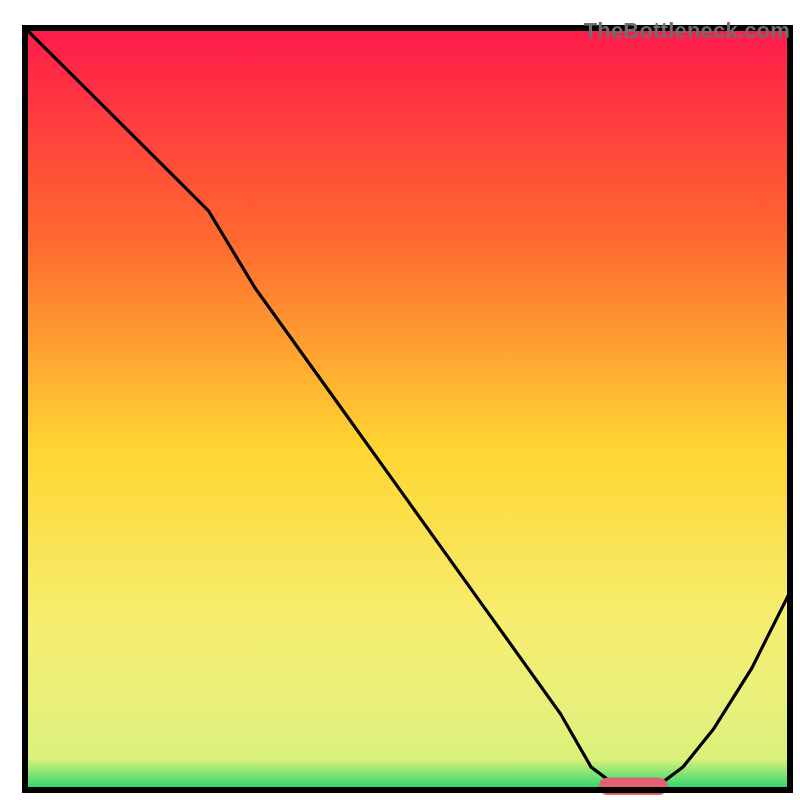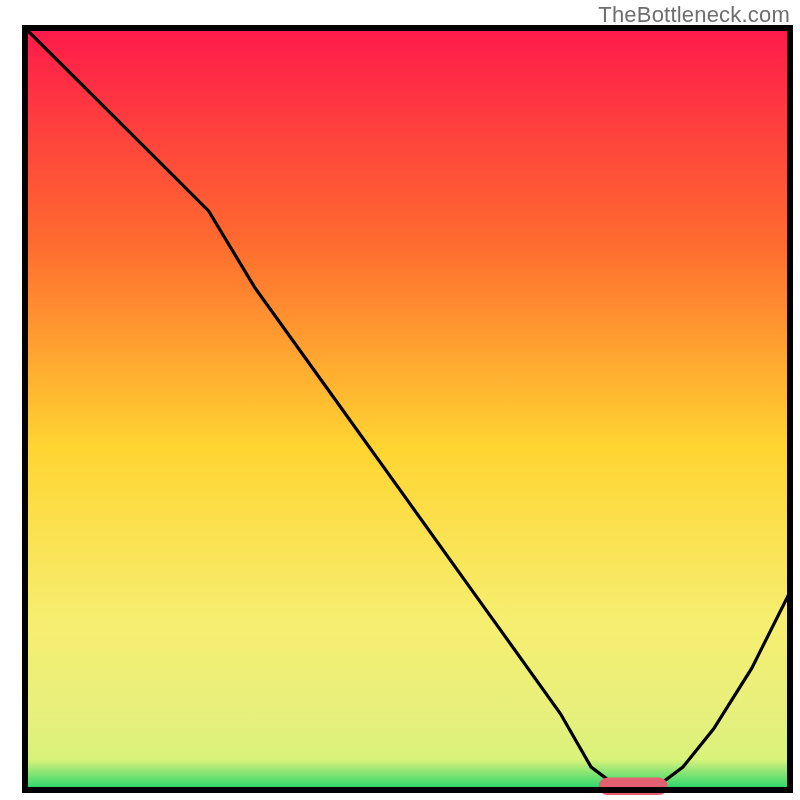--- a/index.html
+++ b/index.html
@@ -10,25 +10,25 @@
     background: #ffffff;
     font-family: Arial, Helvetica, sans-serif;
   }
   .stage {
     position: relative;
     width: 800px;
     height: 800px;
   }
   .watermark {
     position: absolute;
-    top: 2px;
+    top: 18px;
     right: 10px;
     color: #6e6e6e;
     font-size: 22px;
-    font-weight: 400;
+    font-weight: 700;
     letter-spacing: 0.2px;
     z-index: 5;
   }
   svg.plot {
     position: absolute;
     left: 0;
     top: 0;
     width: 800px;
     height: 800px;
   }

